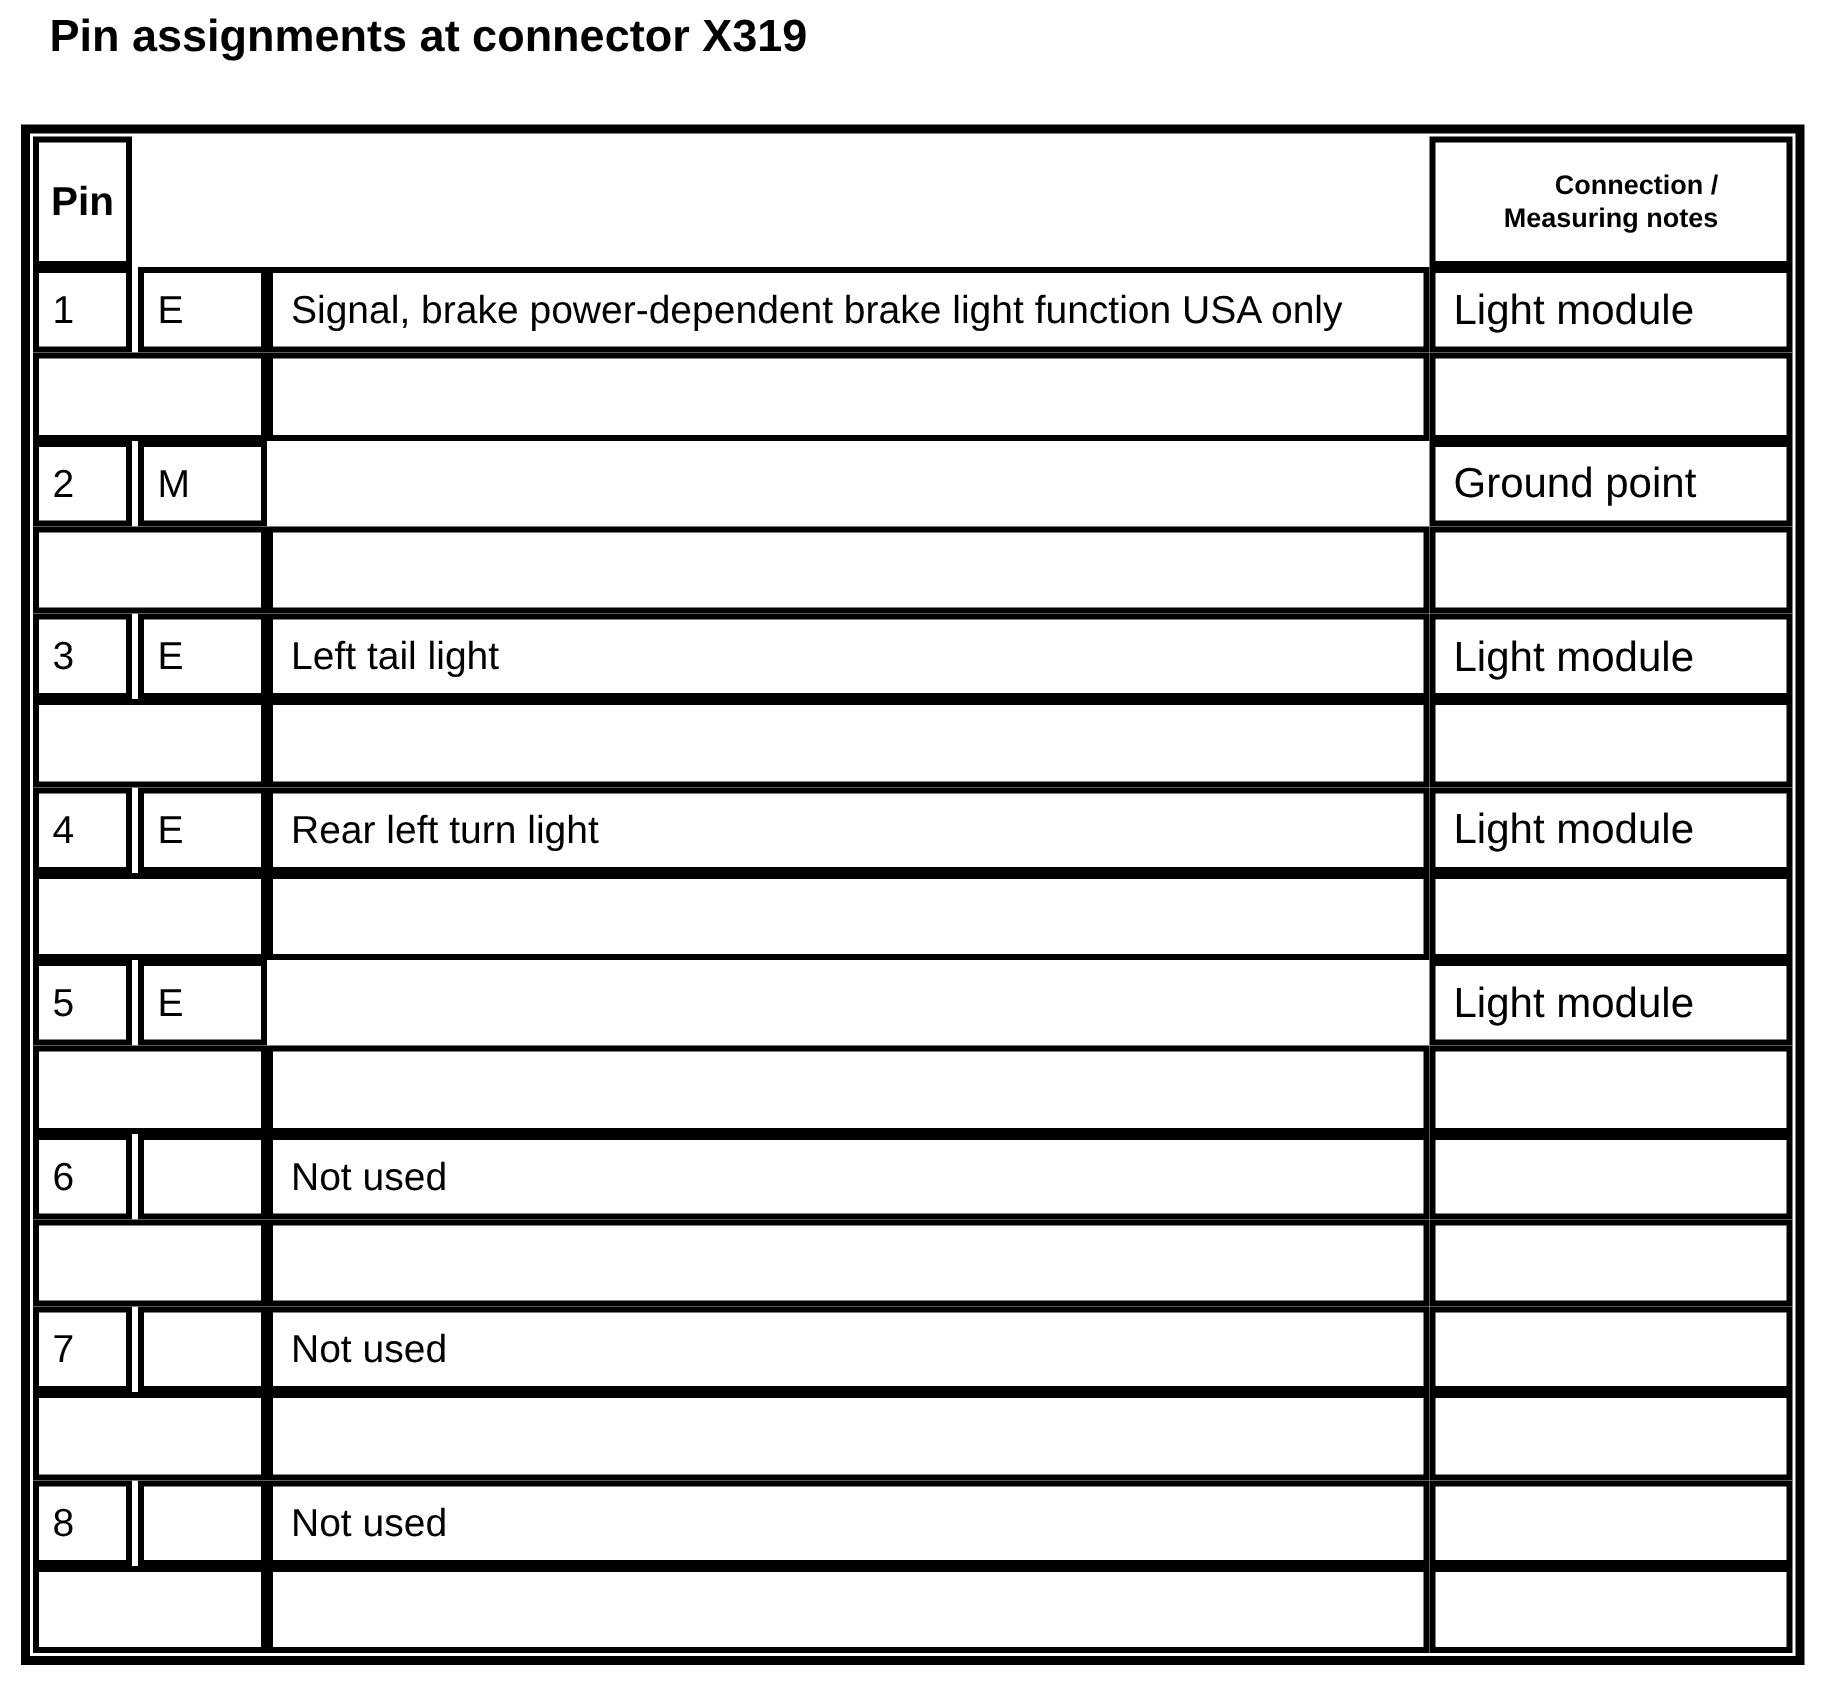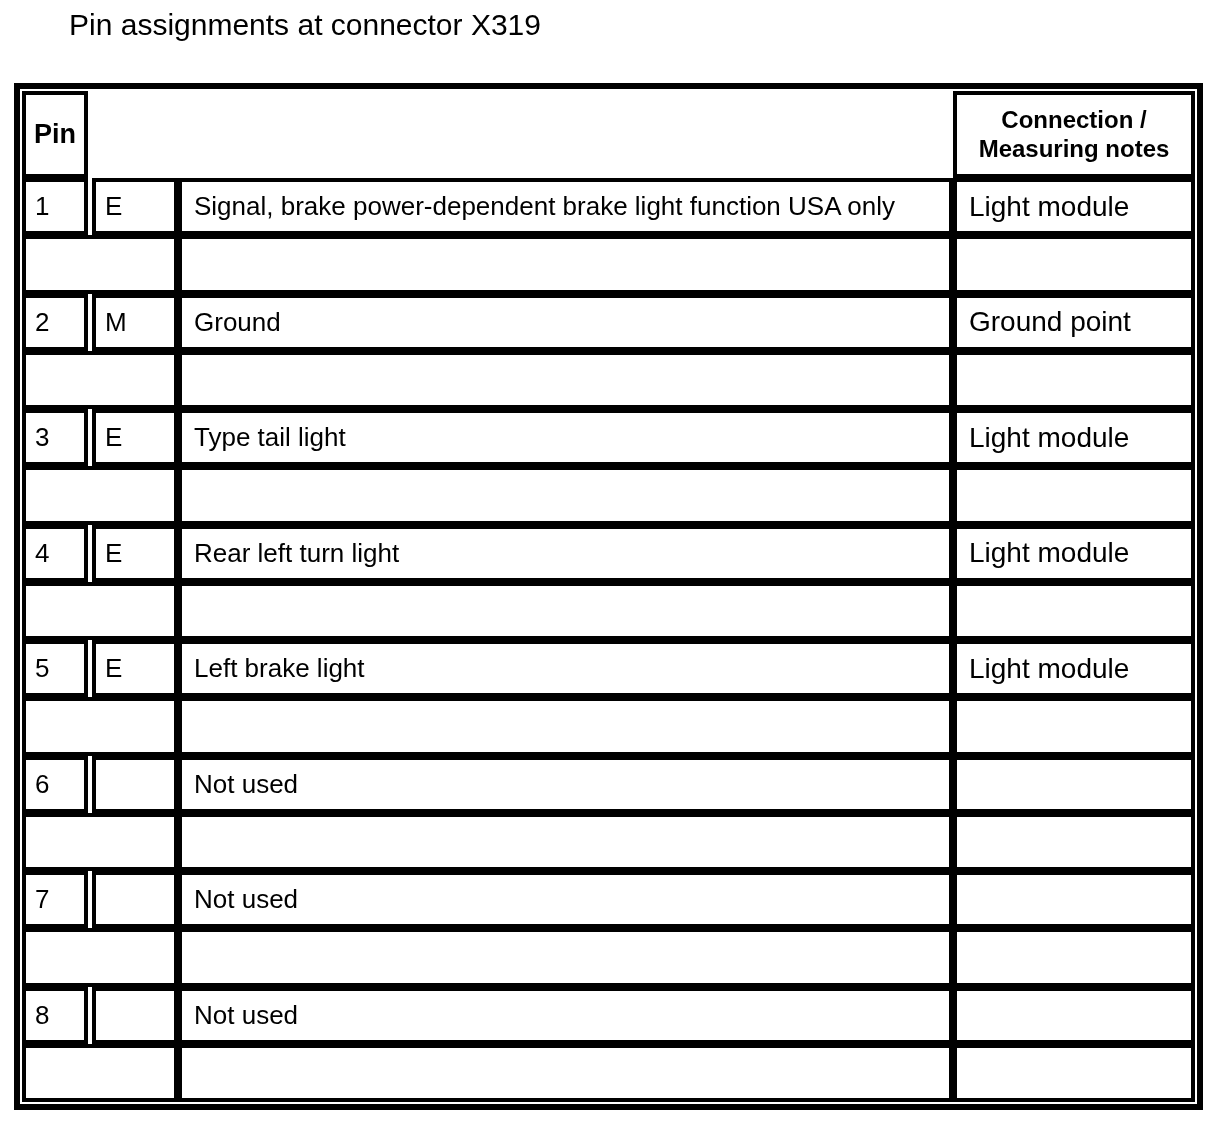--- a/index.html
+++ b/index.html
@@ -14,23 +14,22 @@
     width: 1216px;
     height: 1122px;
     background: #ffffff;
     overflow: hidden;
   }
   #title {
     position: absolute;
     left: 33px;
     top: 8px;
     font-size: 30px;
-    font-weight: normal;
+    font-weight: bold;
     white-space: nowrap;
-    margin-left: 36px;
   }
   #pin-table {
     position: absolute;
     left: 14px;
     top: 83px;
     width: 1189px;
     height: 1027px;
     box-sizing: border-box;
     border: 6px solid #000000;
     padding: 2px;
@@ -52,22 +51,23 @@
     overflow: hidden;
   }
   .hdr {
     font-weight: bold;
     font-size: 27px;
     justify-content: center;
     text-align: center;
     line-height: 1.2;
   }
   .hdr-conn {
-    font-size: 24px;
+    font-size: 18px;
     white-space: pre-line;
+    text-align: right;
   }
   .c-pin  { grid-column: 1; padding-left: 9px;  font-size: 26px; }
   .c-type { grid-column: 3; padding-left: 9px;  font-size: 26px; }
   .c-desc { grid-column: 4; padding-left: 12px; font-size: 26px; white-space: nowrap; }
   .c-conn { grid-column: 5; padding-left: 12px; font-size: 28px; white-space: nowrap; }
   .c-pintype-merged { grid-column: 1 / 4; }
   .h-pin  { grid-column: 1; }
   .h-type { grid-column: 3; }
   .h-desc { grid-column: 4; }
   .h-conn { grid-column: 5; }
@@ -90,48 +90,46 @@
       <div class="cell c-type">E</div>
       <div class="cell c-desc">Signal, brake power-dependent brake light function USA only</div>
       <div class="cell c-conn">Light module</div>
 
       <div class="cell c-pintype-merged"></div>
       <div class="cell c-desc"></div>
       <div class="cell c-conn"></div>
 
       <div class="cell c-pin">2</div>
       <div class="cell c-type">M</div>
-      <div class="cell c-desc">Ground</div>
       <div class="cell c-conn">Ground point</div>
 
       <div class="cell c-pintype-merged"></div>
       <div class="cell c-desc"></div>
       <div class="cell c-conn"></div>
 
       <div class="cell c-pin">3</div>
       <div class="cell c-type">E</div>
-      <div class="cell c-desc">Type tail light</div>
+      <div class="cell c-desc">Left tail light</div>
       <div class="cell c-conn">Light module</div>
 
       <div class="cell c-pintype-merged"></div>
       <div class="cell c-desc"></div>
       <div class="cell c-conn"></div>
 
       <div class="cell c-pin">4</div>
       <div class="cell c-type">E</div>
       <div class="cell c-desc">Rear left turn light</div>
       <div class="cell c-conn">Light module</div>
 
       <div class="cell c-pintype-merged"></div>
       <div class="cell c-desc"></div>
       <div class="cell c-conn"></div>
 
       <div class="cell c-pin">5</div>
       <div class="cell c-type">E</div>
-      <div class="cell c-desc">Left brake light</div>
       <div class="cell c-conn">Light module</div>
 
       <div class="cell c-pintype-merged"></div>
       <div class="cell c-desc"></div>
       <div class="cell c-conn"></div>
 
       <div class="cell c-pin">6</div>
       <div class="cell c-type"></div>
       <div class="cell c-desc">Not used</div>
       <div class="cell c-conn"></div>

